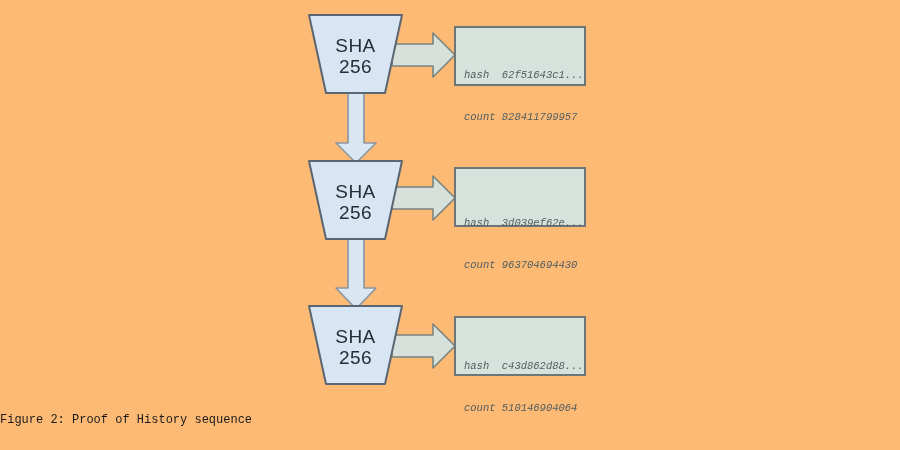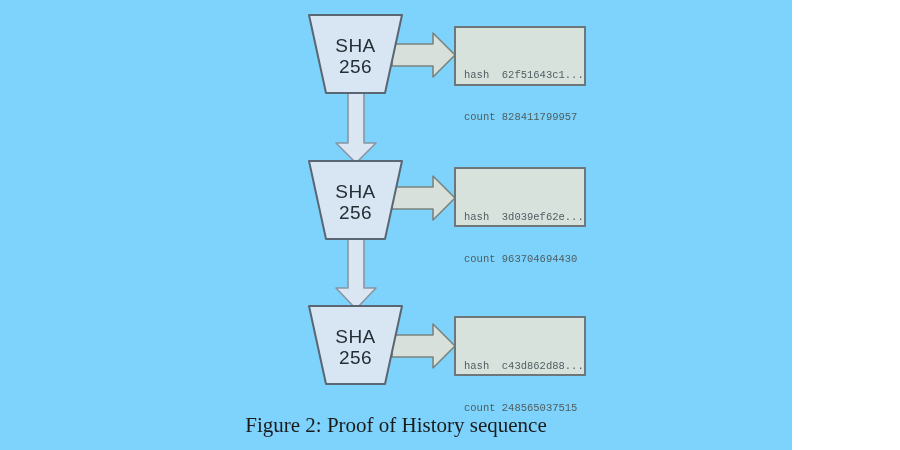--- a/index.html
+++ b/index.html
@@ -4,41 +4,41 @@
 <style>
   :root{
     --funnel-fill:#d8e5f3; --funnel-border:#5a6672;
     --v-arrow-fill:#dbe6f3; --v-arrow-border:#8995a3;
     --h-arrow-fill:#d7e0db; --h-arrow-border:#79847f;
     --box-fill:#d8e2dd; --box-border:#6d7779;
     --box-text:#4f5d60; --sha-text:#242e35; --caption-text:#1b1b1b;
   }
   html,body{margin:0;padding:0;background:#ffffff;}
   .stage{
-    position:relative;width:792px;height:450px;background:#7dd3fc;
+    position:relative;width:900px;height:450px;background:#fdba74;
     overflow:hidden;font-family:"Liberation Sans",sans-serif;
   }
   .shapes{position:absolute;left:0;top:0;width:900px;height:450px;}
   .funnel{fill:var(--funnel-fill);stroke:var(--funnel-border);stroke-width:2;stroke-linejoin:round;}
   .varrow{fill:var(--v-arrow-fill);stroke:var(--v-arrow-border);stroke-width:1.6;stroke-linejoin:round;}
   .harrow{fill:var(--h-arrow-fill);stroke:var(--h-arrow-border);stroke-width:1.6;stroke-linejoin:round;}
   .statebox{fill:var(--box-fill);stroke:var(--box-border);stroke-width:2;}
   .shalabel{
     position:absolute;left:309px;width:93px;text-align:center;
     font-size:19px;line-height:21px;color:var(--sha-text);letter-spacing:0.5px;
   }
   .boxtext{
     position:absolute;left:464px;width:120px;
     font-family:"Liberation Mono","DejaVu Sans Mono",monospace;
-    font-size:10.5px;line-height:14px;color:var(--box-text);white-space:pre;
+    font-size:10.5px;line-height:14px;color:var(--box-text);white-space:pre;font-style:italic;
   }
   .caption{
-    position:absolute;left:0;right:0;top:413px;text-align:center;
-    font-family:Liberation Serif, serif;
-    font-size:21px;color:var(--caption-text);
+    position:absolute;left:0;right:0;top:413px;text-align:left;
+    font-family:Liberation Mono, monospace;
+    font-size:12px;color:var(--caption-text);
   }
 </style>
 </head>
 <body>
 
 <div class="stage">
 
   <svg class="shapes" viewBox="0 0 900 450">
 
     <polygon class="varrow" points="348,90 364,90 364,143 376,143 356,163 336,143 348,143"></polygon>
@@ -67,24 +67,24 @@
   </div>
   <div class="shalabel" style="top:326px">
     <div>SHA</div>
     <div>256</div>
   </div>
 
   <div class="boxtext" style="top:40px">
     <div>hash  62f51643c1...</div>
     <div>count 828411799957</div>
   </div>
-  <div class="boxtext" style="top:182px">
+  <div class="boxtext" style="top:188px">
     <div>hash  3d039ef62e...</div>
     <div>count 963704694430</div>
   </div>
   <div class="boxtext" style="top:331px">
     <div>hash  c43d862d88...</div>
-    <div>count 248565037515</div>
+    <div>count 510146904064</div>
   </div>
 
   <div class="caption">Figure 2: Proof of History sequence</div>
 
 </div>
 
 </body></html>

